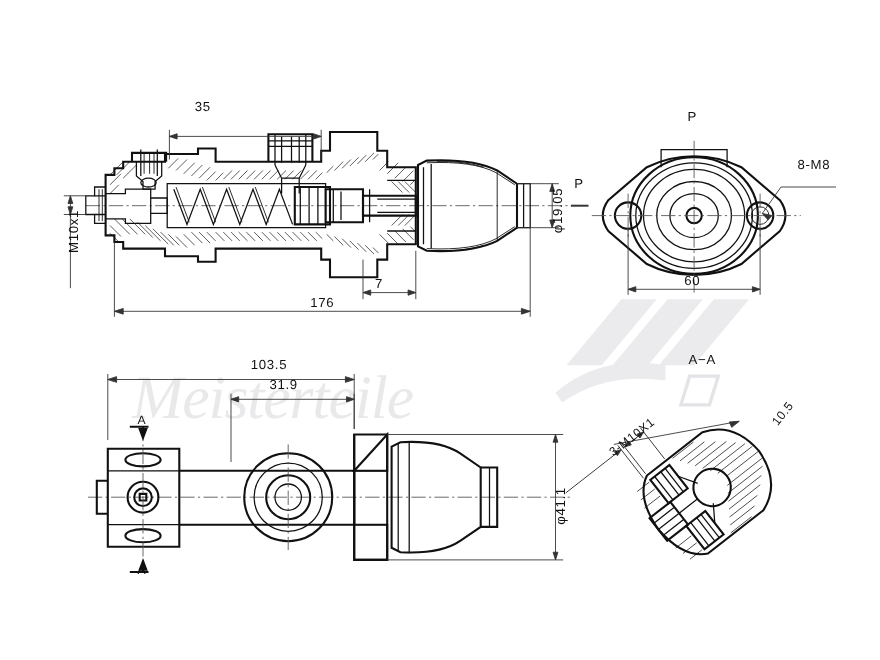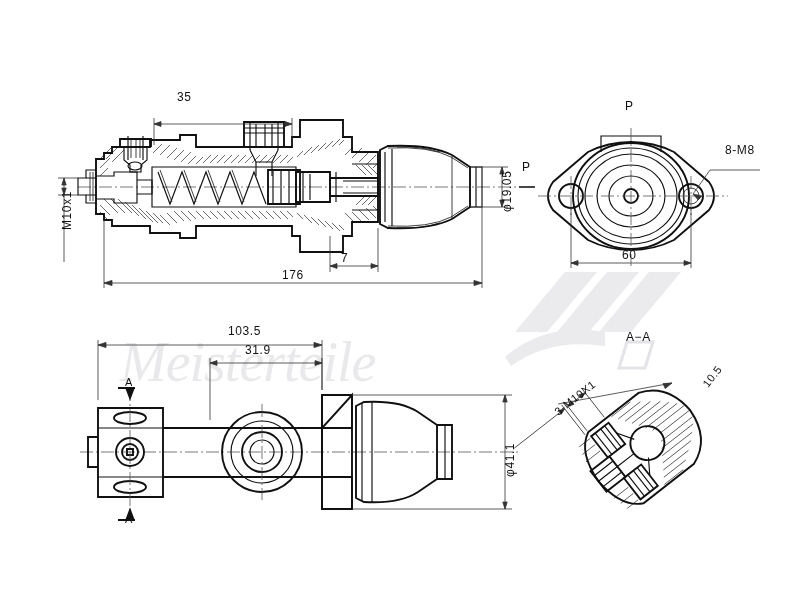--- a/index.html
+++ b/index.html
@@ -347,17 +347,17 @@
         <path d="M604 367 l-6 -2.2 l0 4.4 Z" fill="#333"></path>
       </g>
     </g>
 
     <g class="dim">
       <path d="M672 383 L558 404"></path>
       <path d="M672 383 l-9 0.6 l2.2 4.9 Z" fill="#333"></path>
     </g>
   </svg>
 
-  <div class="lbl" style="left:626px;top:330px;">A−A</div>
+  <div class="lbl" style="left:626px;top:320px;">A−A</div>
   <div class="lbl sm rot-a" style="left:552px;top:408px;">3-M10X1</div>
   <div class="lbl sm rot-b" style="left:700px;top:382px;">10.5</div>
 
 </div>
 
 </body></html>

